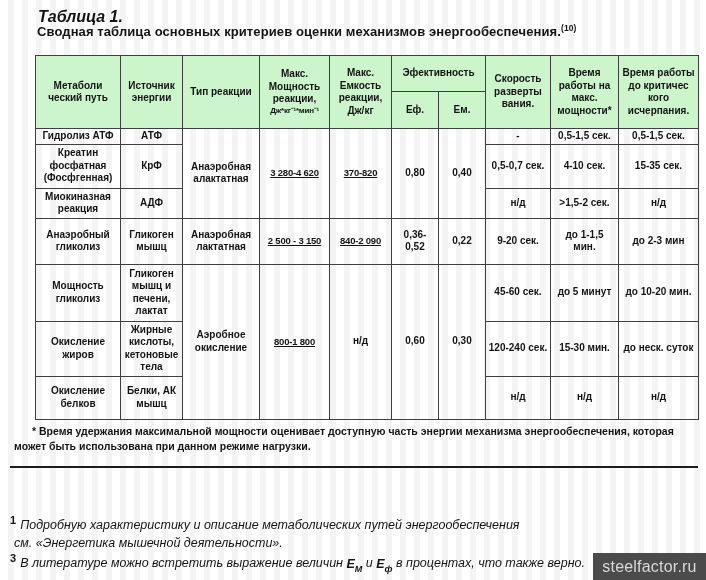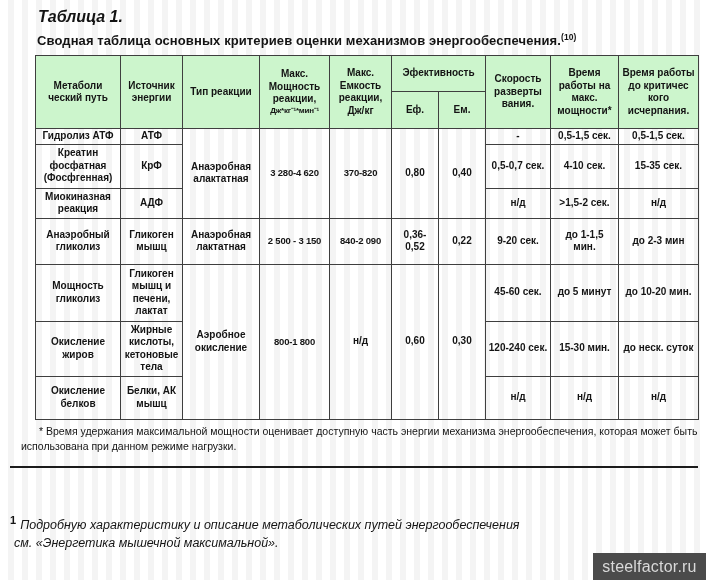--- a/index.html
+++ b/index.html
@@ -16,42 +16,42 @@
     font-family:"Liberation Sans", sans-serif;
     color:var(--text);
     background:repeating-linear-gradient(90deg,#ffffff 0px,#ffffff 8px,#f4f4f4 8px,#f4f4f4 14px);
     overflow:hidden;
   }
   .table-label{
     position:absolute;left:38px;top:8px;
     font-size:16px;font-weight:bold;font-style:italic;
   }
   .main-heading{
-    position:absolute;left:37px;top:32px;width:660px;
+    position:absolute;left:37px;top:23px;width:660px;
     font-size:13px;font-weight:bold;letter-spacing:.1px;
   }
   .main-heading .h-text::first-letter{font-size:16px;}
   .main-heading sup{font-size:8.5px;font-weight:bold;}
   table.criteria{
     position:absolute;left:35px;top:55px;width:663px;
     border-collapse:collapse;table-layout:fixed;
     font-size:10px;font-weight:bold;line-height:1.25;
   }
   table.criteria th,table.criteria td{
     border:1px solid var(--border);
     text-align:center;vertical-align:middle;
     padding:1px 2px;
     overflow:hidden;
   }
   table.criteria th{background:var(--header_bg);font-size:10px;}
   .units{display:block;font-size:8px;letter-spacing:-0.2px;}
-  td.num{white-space:nowrap;font-size:9.5px;letter-spacing:-0.2px;}
+  td.num{white-space:nowrap;font-size:9.5px;letter-spacing:-0.2px;text-decoration:underline;}
   .note{
-    position:absolute;left:21px;top:424px;width:684px;
-    font-size:10.5px;font-weight:normal;line-height:1.45;
+    position:absolute;left:14px;top:424px;width:684px;
+    font-size:10.5px;font-weight:bold;line-height:1.45;
     text-indent:18px;
   }
   .separator{
     position:absolute;left:10px;top:466px;width:688px;height:0;
     border-top:2px solid #1c1c1c;
   }
   .footnotes{
     position:absolute;left:10px;top:471px;width:692px;
     font-size:12.5px;font-style:italic;line-height:1.45;margin-top:44px;
   }
@@ -181,17 +181,20 @@
 </tbody>
   </table>
 
 <div class="note">* Время удержания максимальной мощности оценивает доступную часть энергии механизма энергообеспечения, которая может быть использована при данном режиме нагрузки.</div>
 
 <div class="separator"></div>
 
 <div class="footnotes">
   <div class="fn">
     <span class="fn-marker">1</span><span>Подробную характеристику и описание метаболических путей энергообеспечения</span>
-    <span class="line2">см. «Энергетика мышечной максимальной».</span>
+    <span class="line2">см. «Энергетика мышечной деятельности».</span>
+  </div>
+  <div class="fn">
+    <span class="fn-marker">3</span><span>В литературе можно встретить выражение величин </span><span class="e-sym"><span>Е</span><sub>М</sub></span><span> и </span><span class="e-sym"><span>Е</span><sub>ф</sub></span><span> в процентах, что также верно.</span>
   </div>
 </div>
 
 <div class="watermark">steelfactor.ru</div>
 
 </body></html>

